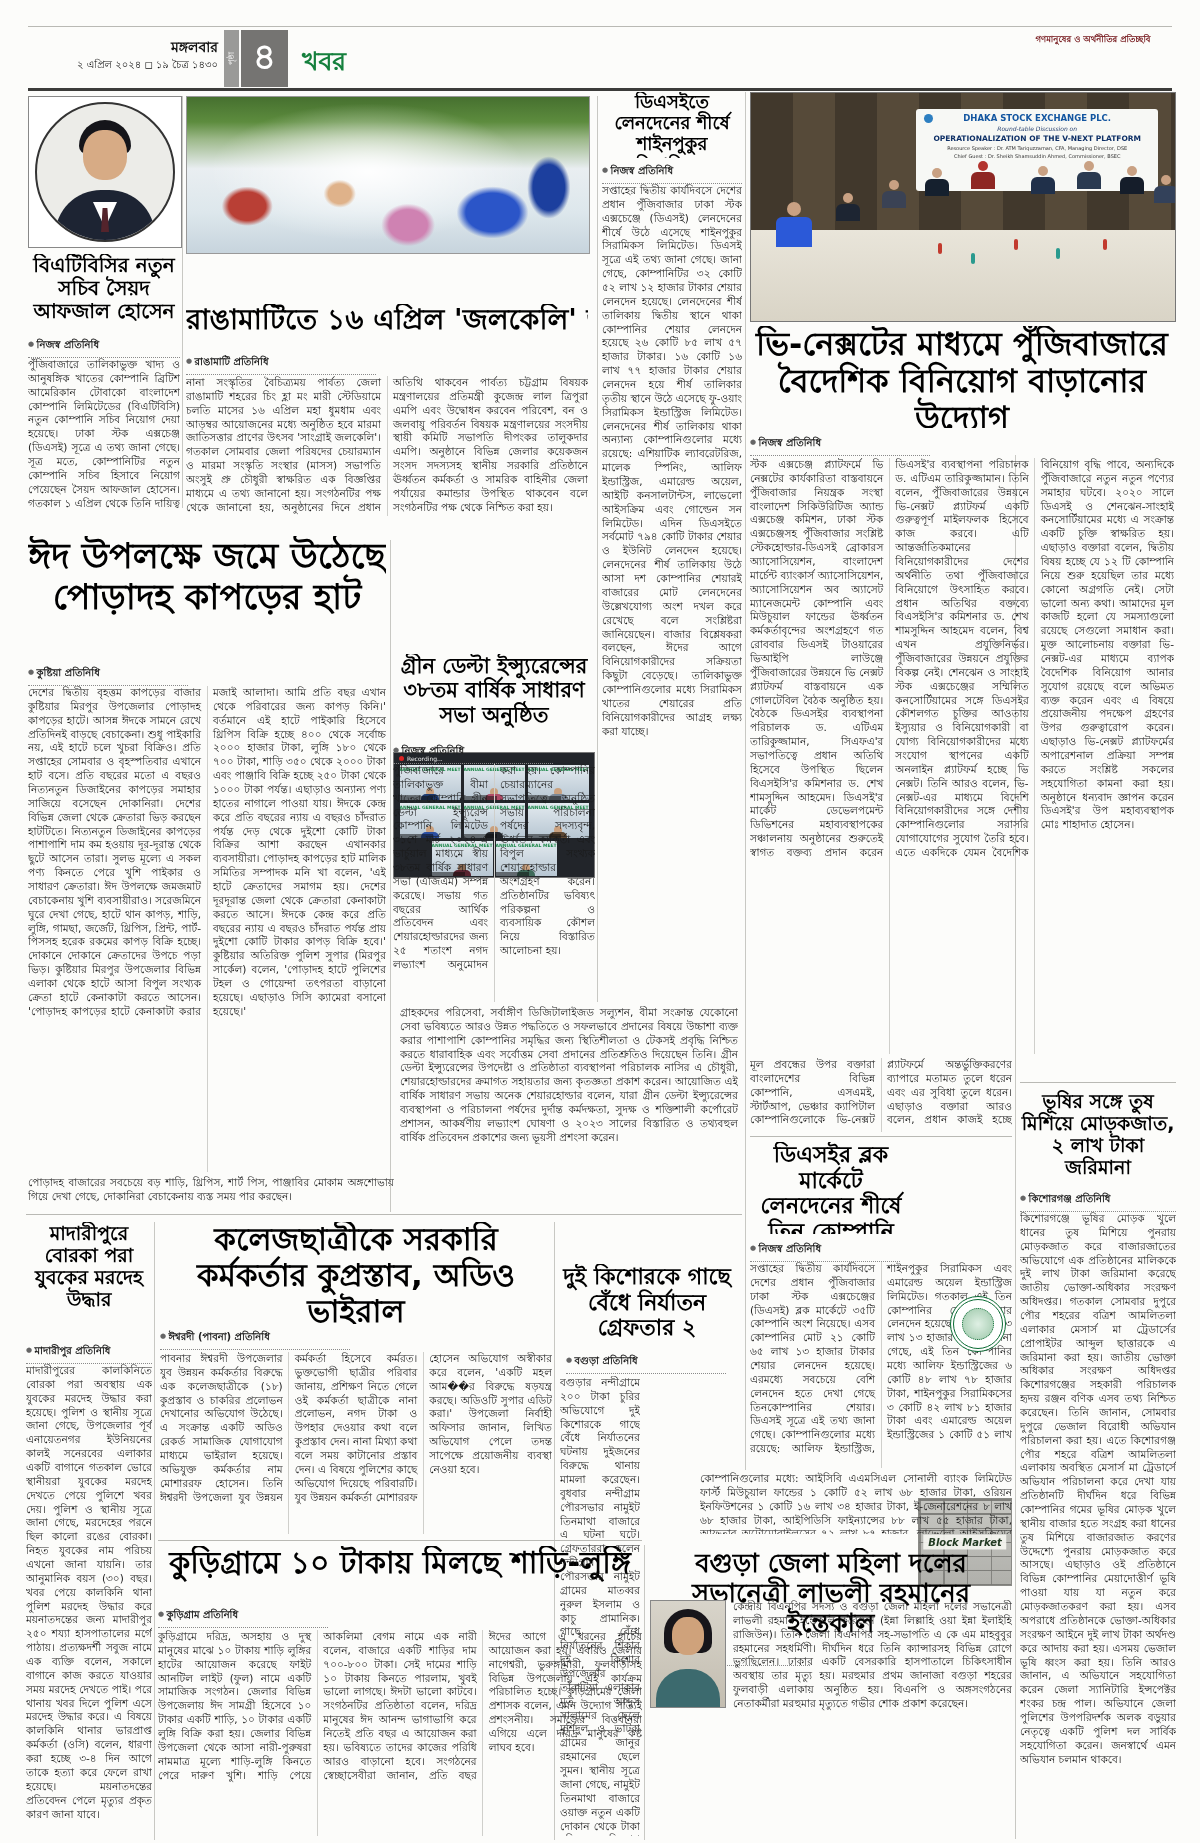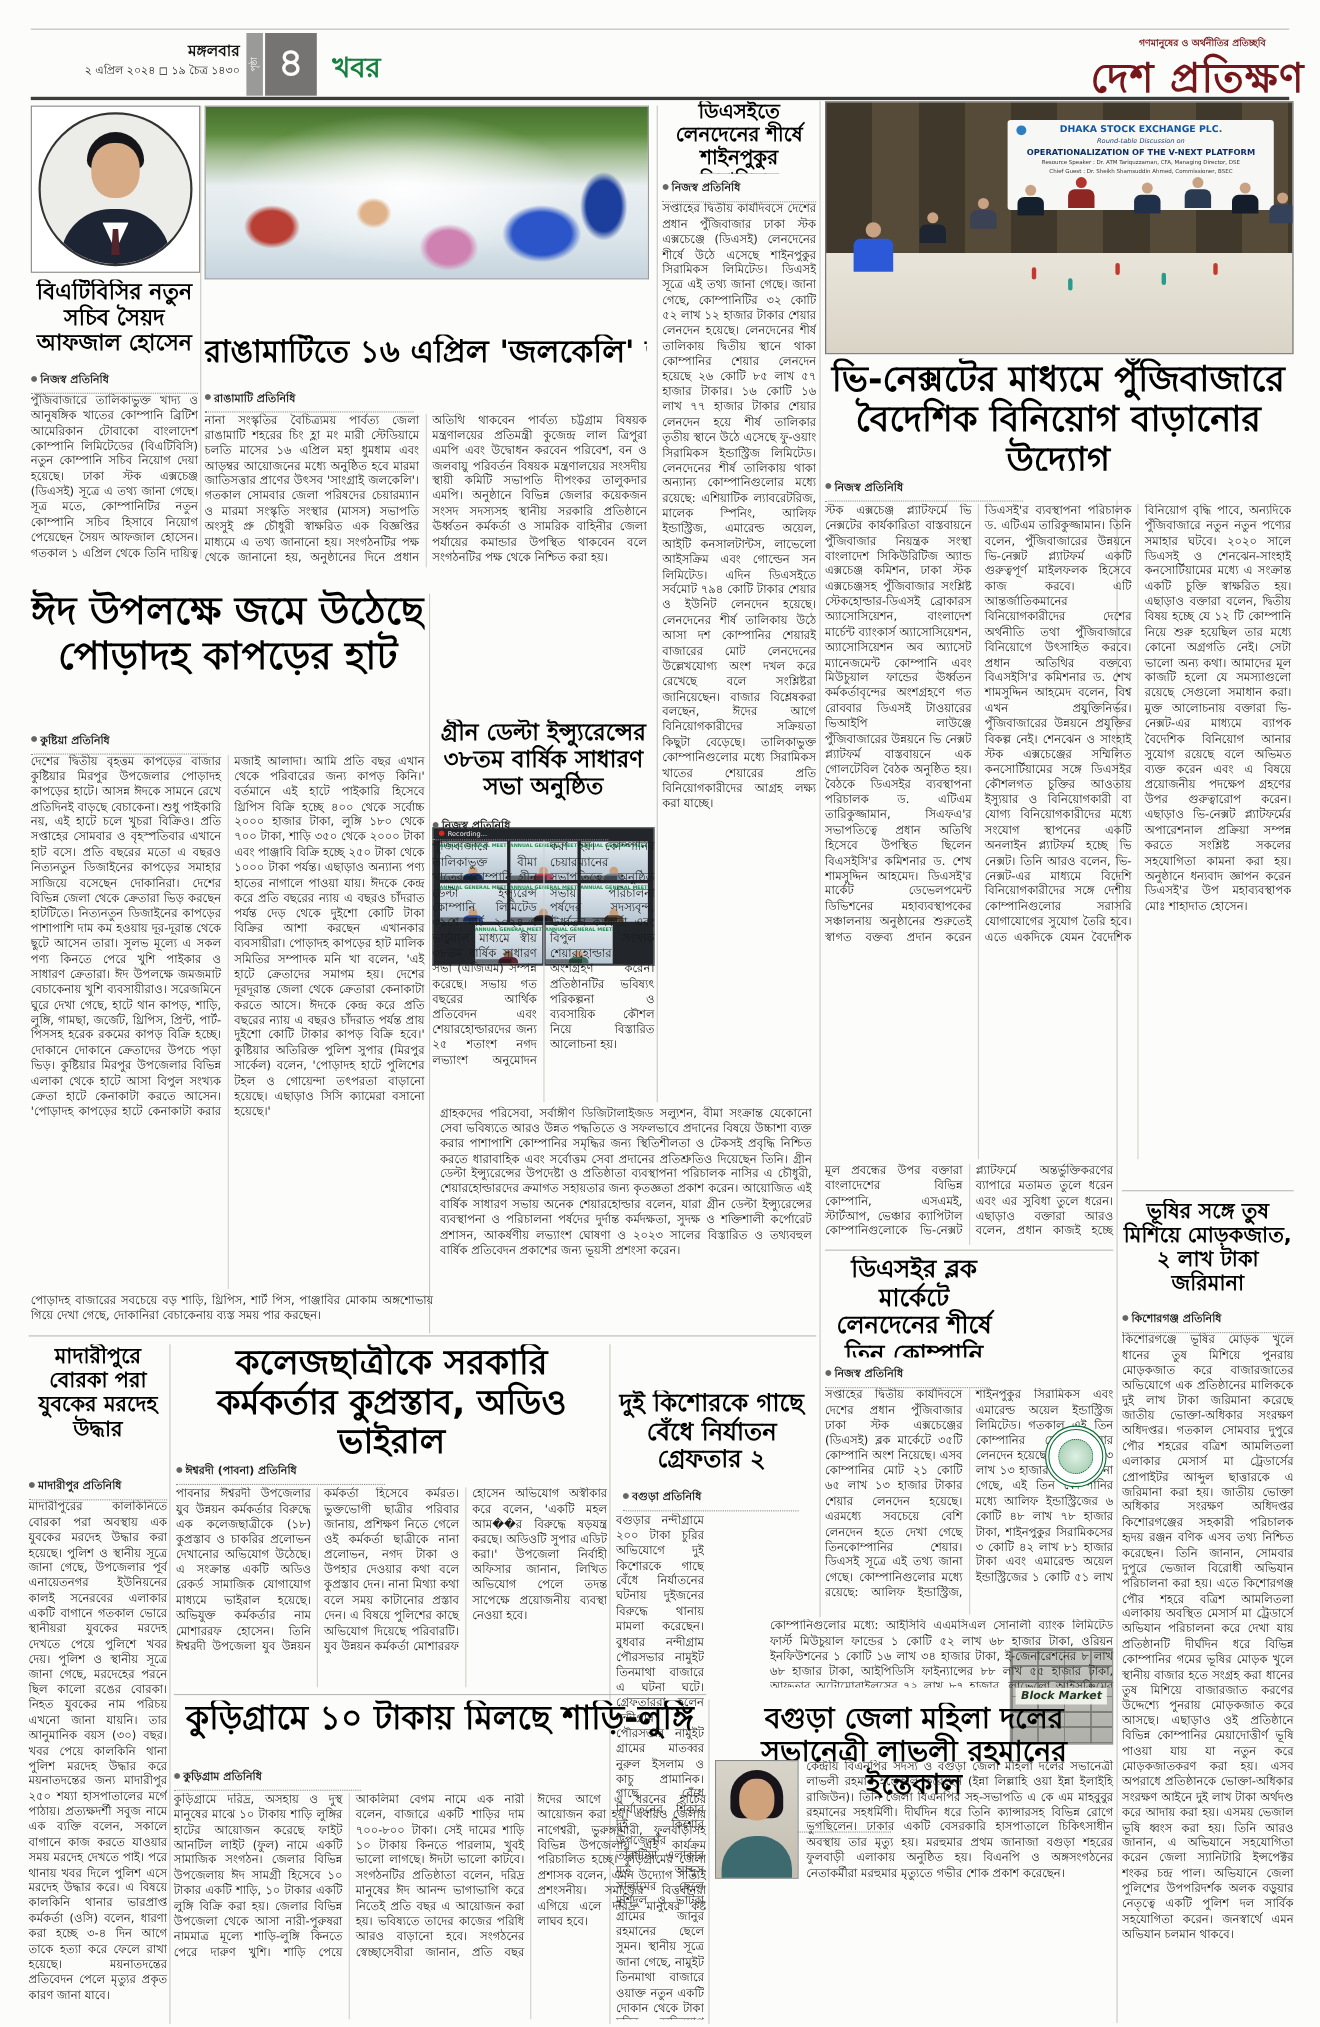--- a/index.html
+++ b/index.html
@@ -101,21 +101,20 @@
     <span>২ এপ্রিল ২০২৪ ◻ ১৯ চৈত্র ১৪৩০</span>
   </div>
   <div class="abs m-strip" style="left:224px;top:30px;width:15px;height:57px;">
     <span>পৃষ্ঠা</span>
   </div>
   <div class="abs m-pgbox" style="left:241px;top:30px;width:47px;height:57px;">
     <span>৪</span>
   </div>
   <div class="abs m-section" style="left:302px;top:42px;">খবর</div>
   <div class="abs m-tag" style="left:1000px;top:33px;width:186px;">গণমানুষের ও অর্থনীতির প্রতিচ্ছবি</div>
-  <div class="abs m-logo" style="left:960px;top:42px;width:226px;">দেশ প্রতিক্ষণ</div>
   <div class="abs m-rule" style="left:28px;top:88px;width:1144px;height:3px;"></div>
 
   <div class="vr" style="left:182px;top:96px;height:412px;"></div>
   <div class="vr" style="left:597px;top:96px;height:906px;"></div>
   <div class="vr" style="left:745px;top:92px;height:1378px;"></div>
   <div class="vr" style="left:1015px;top:455px;height:1384px;"></div>
   <div class="vr" style="left:390px;top:540px;height:672px;"></div>
   <div class="vr" style="left:154px;top:1222px;height:618px;"></div>
   <div class="vr" style="left:554px;top:1222px;height:618px;"></div>
   <div class="vr" style="left:644px;top:1545px;height:295px;"></div>

